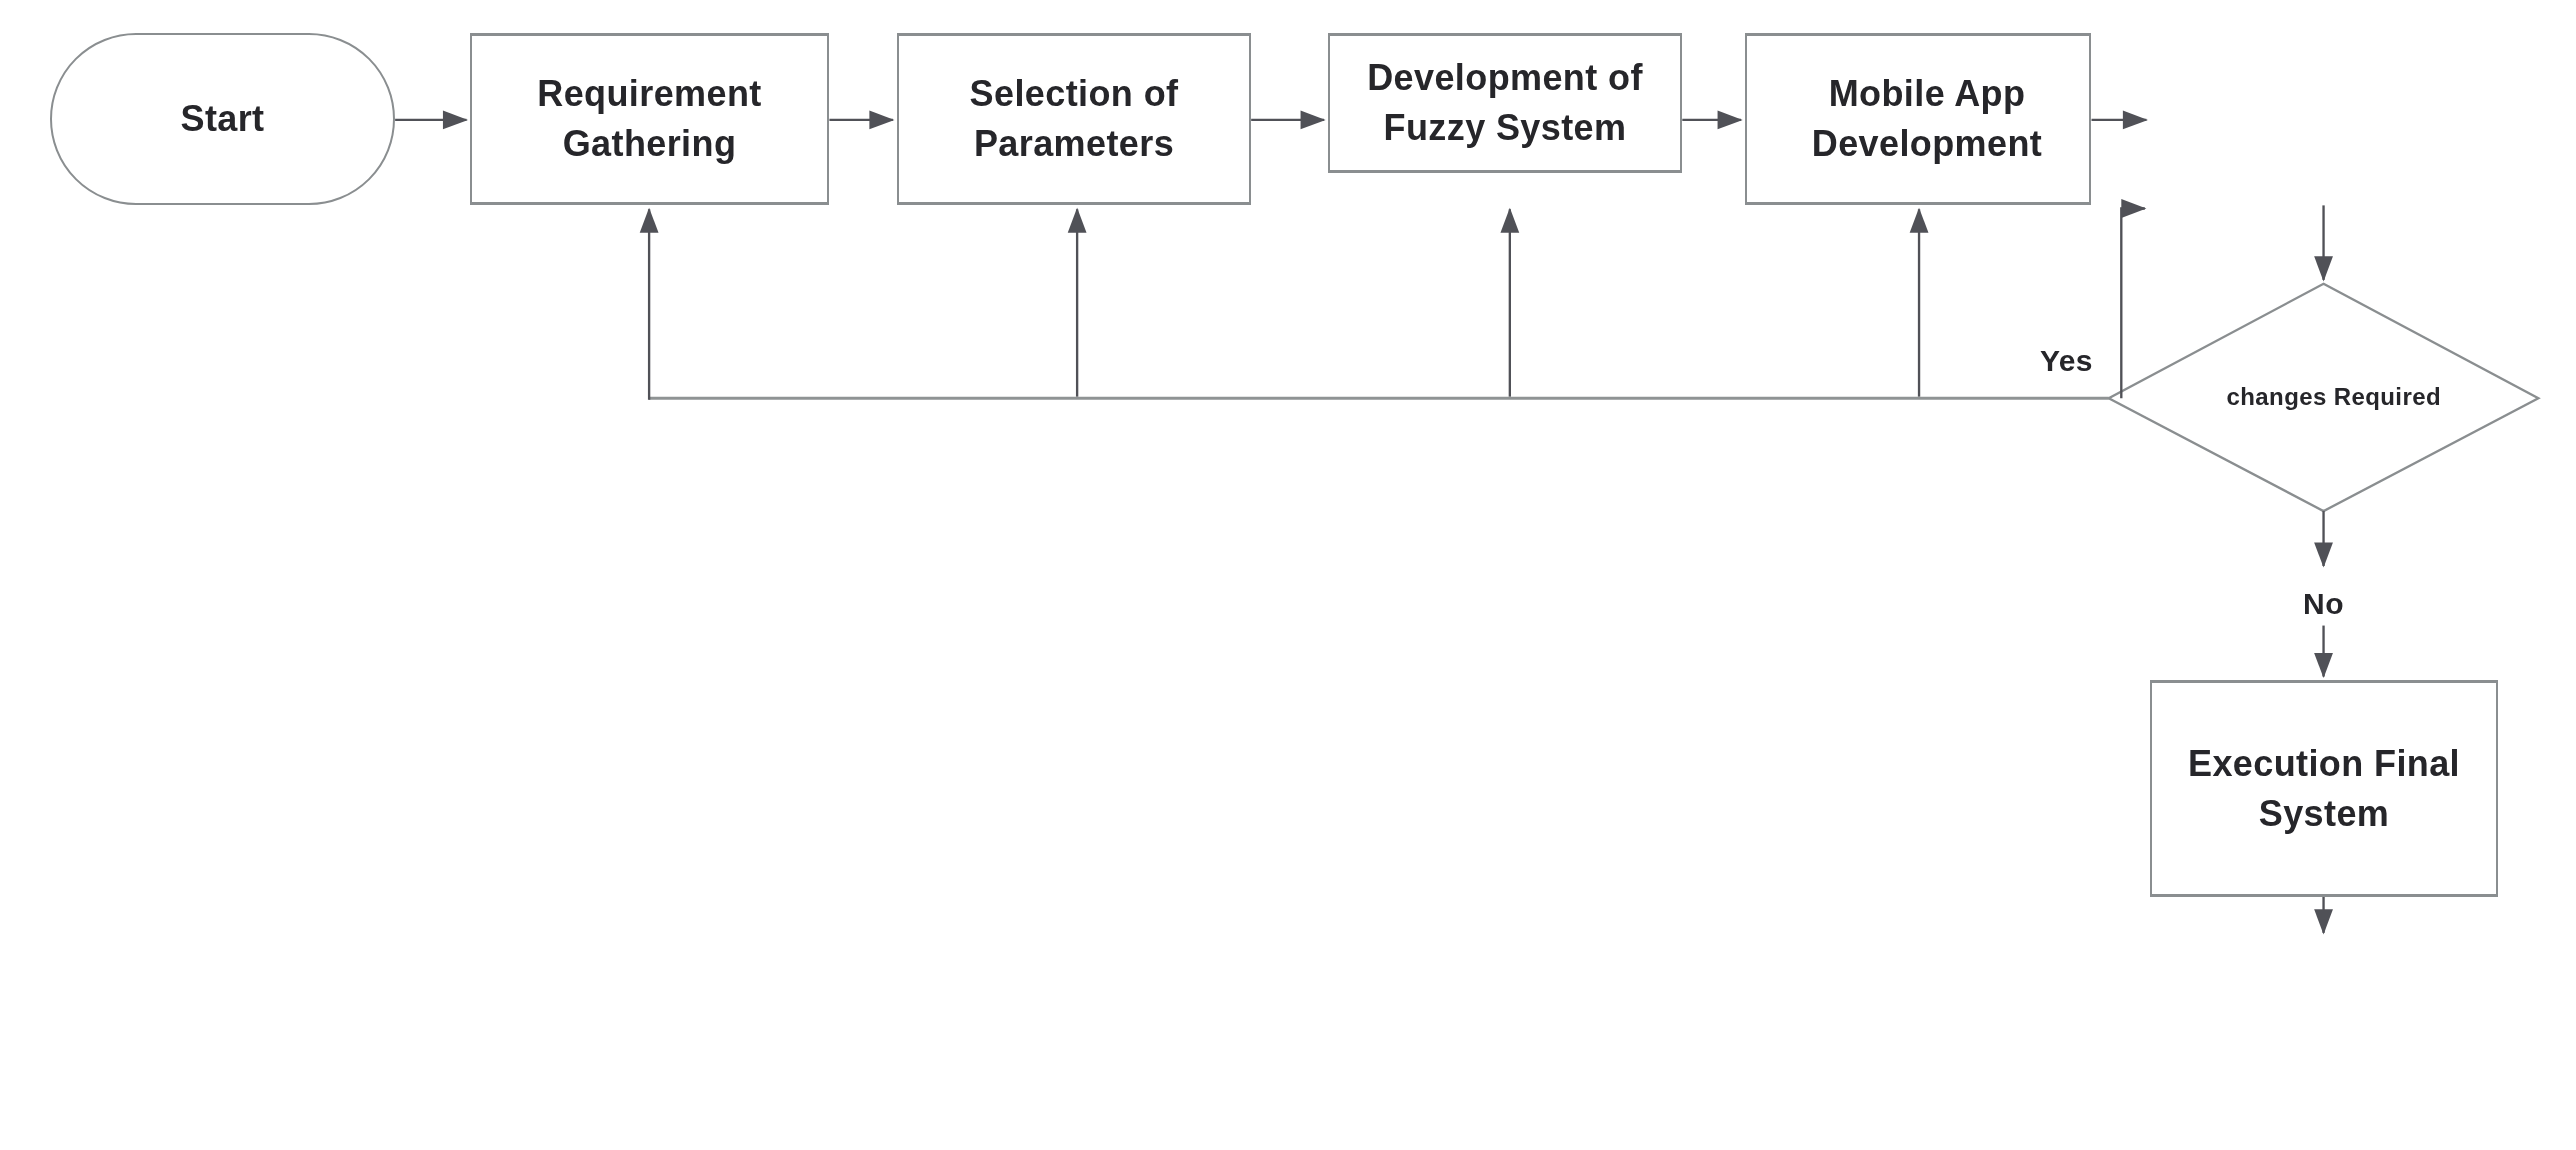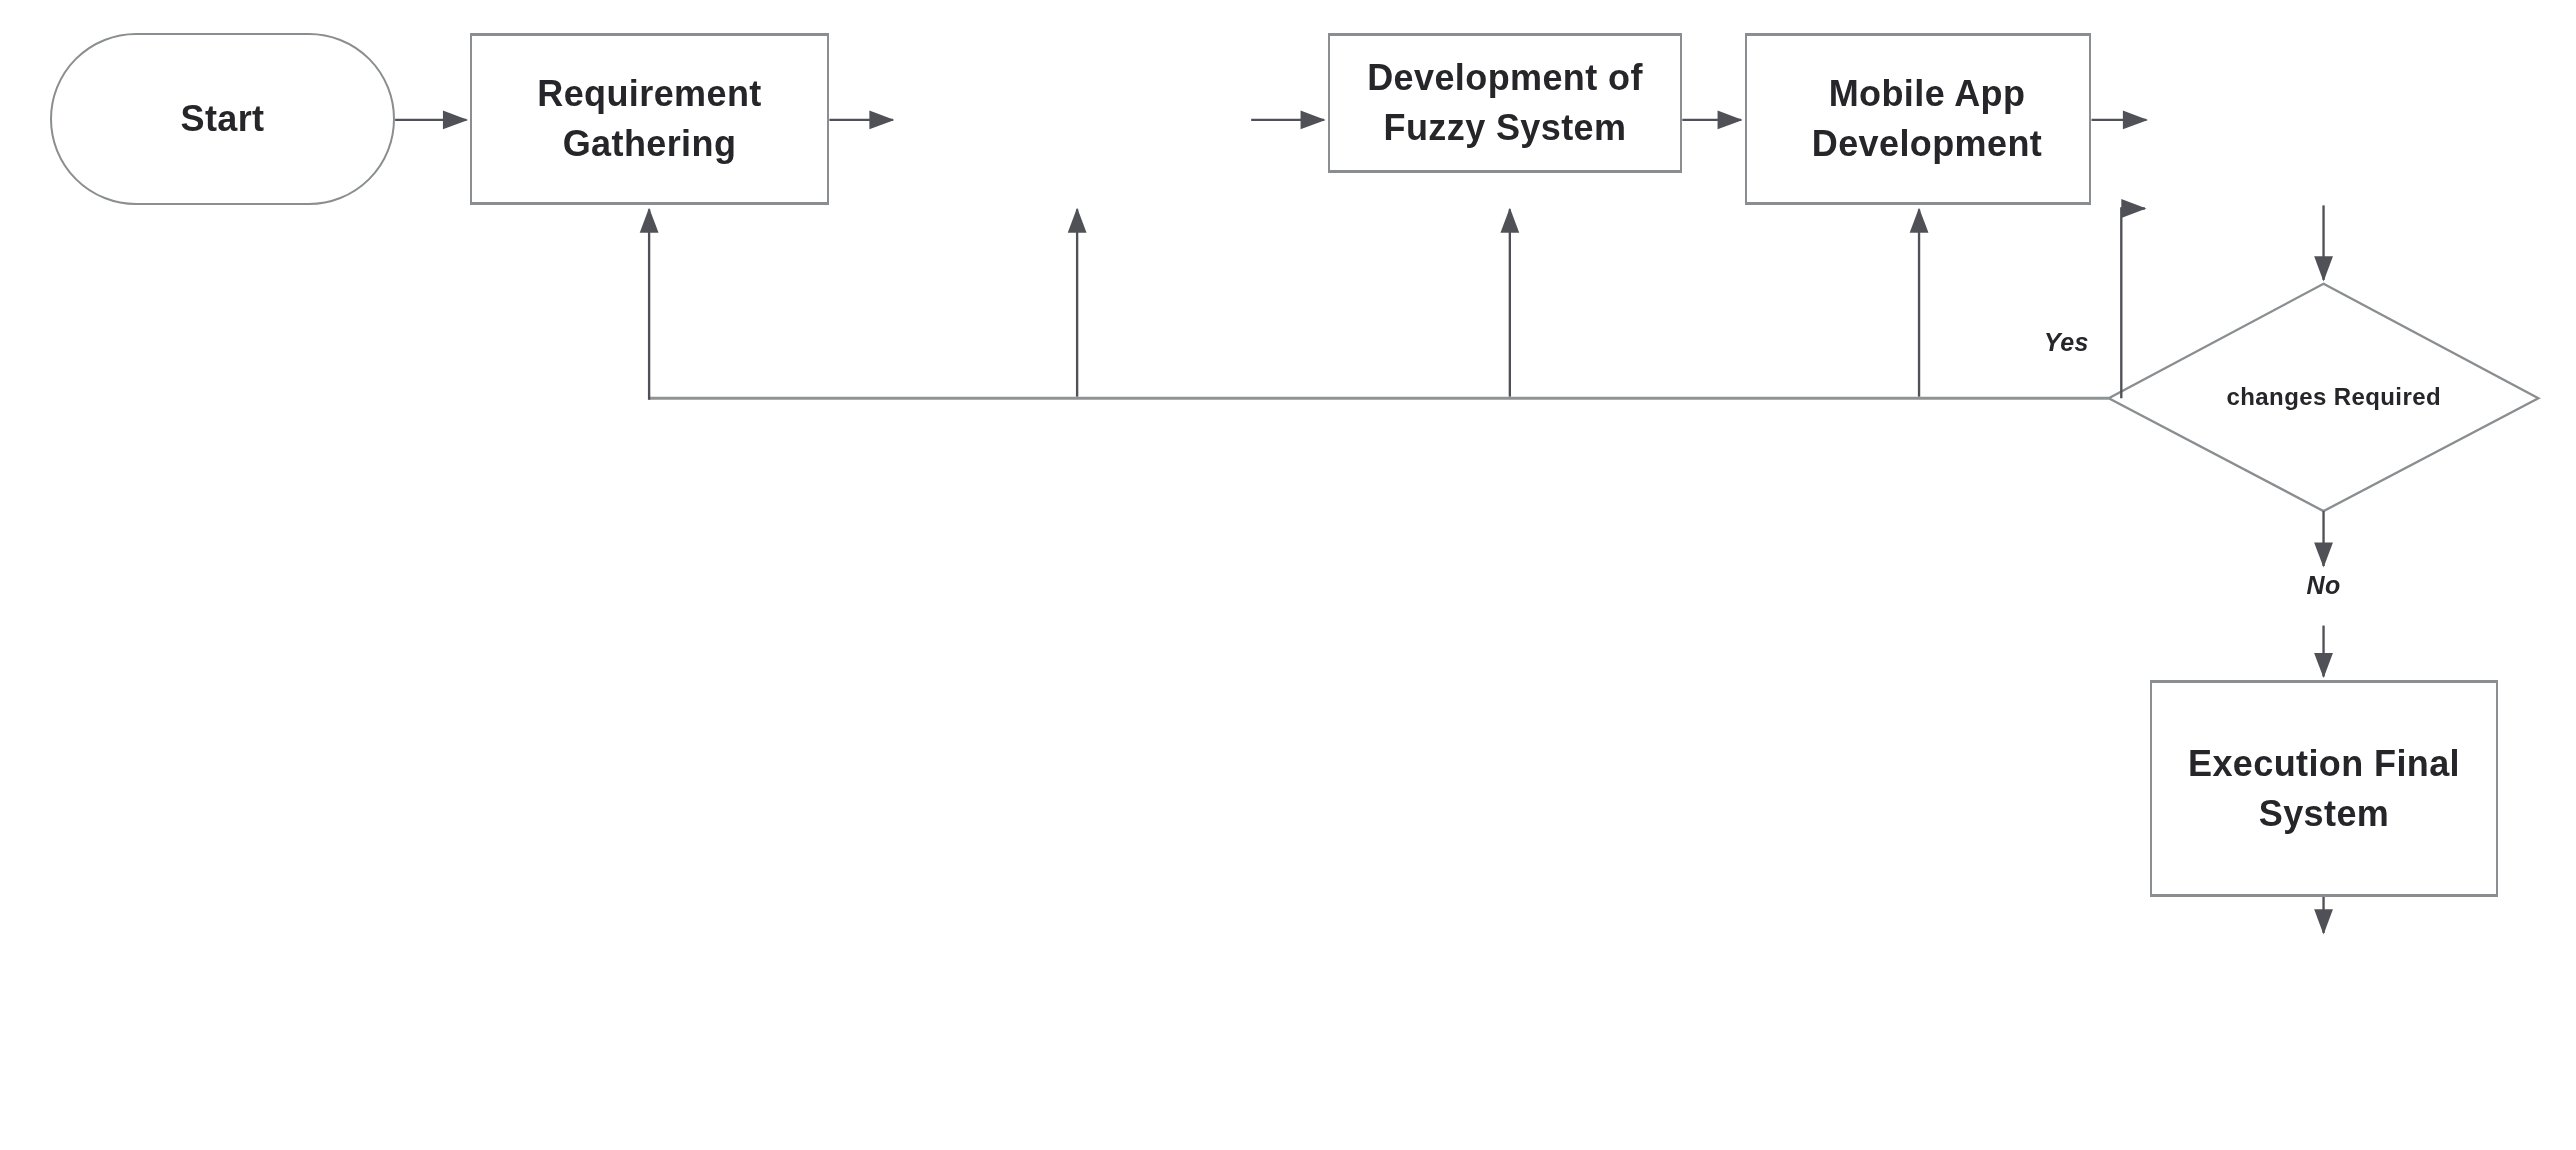--- a/index.html
+++ b/index.html
@@ -42,24 +42,23 @@
   }
   .decision-label{
     position:absolute;
     display:flex;align-items:center;justify-content:flex-end;
     text-align:center;
     font-size:24px;font-weight:700;line-height:50px;
     letter-spacing:0.4px;
   }
   .edge-label{
     position:absolute;
-    display:flex;align-items:flex-start;justify-content:center;
-    font-size:25px;font-weight:700;
+    display:flex;align-items:flex-end;justify-content:center;
+    font-size:30px;font-weight:700;
     letter-spacing:0.4px;
-    font-style:italic;
   }
 </style>
 </head>
 <body>
 
 <div id="canvas">
 
   <svg id="wires" viewBox="0 0 3286 1467" xmlns="http://www.w3.org/2000/svg">
     <defs>
       <marker id="arrow" markerUnits="userSpaceOnUse" markerWidth="34" markerHeight="26" refX="31" refY="13" orient="auto">
@@ -89,20 +88,23 @@
   </svg>
 
   <div class="node terminator" style="left:50px;top:33px;width:345px;height:172px;border-radius:86px;">
     <span>Start</span>
   </div>
 
   <div class="node process" style="left:470px;top:33px;width:359px;height:172px;">
     <span>Requirement Gathering</span>
   </div>
 
+  <div class="node process" style="left:897px;top:33px;width:354px;height:172px;">
+    <span>Selection of Parameters</span>
+  </div>
 
   <div class="node process" style="left:1328px;top:33px;width:354px;height:140px;">
     <span>Development of Fuzzy System</span>
   </div>
 
   <div class="node process" style="left:1745px;top:33px;width:346px;height:172px;padding-left:40px;">
     <span>Mobile App Development</span>
   </div>
 
 

